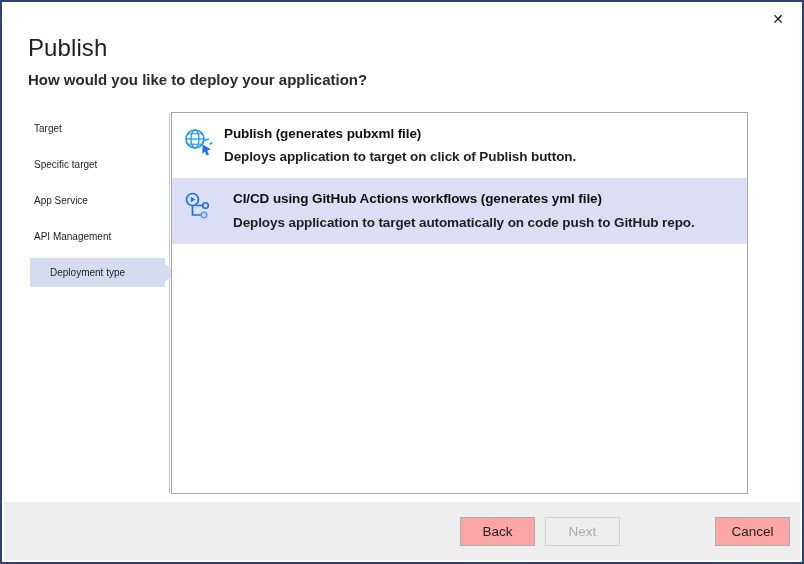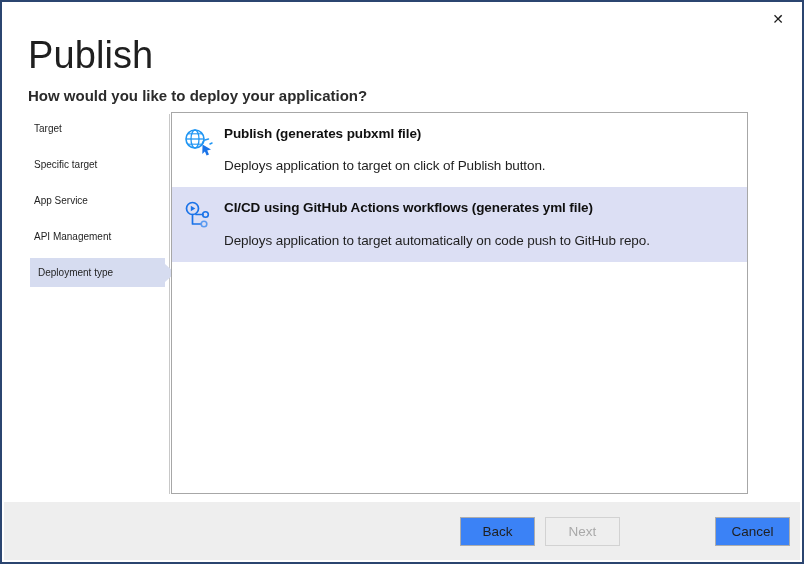--- a/index.html
+++ b/index.html
@@ -41,21 +41,21 @@
   }
 
   
   .header {
     position: absolute;
     left: 26px;
     top: 32px;
     width: 700px;
   }
   .title {
-    font-size: 38px;
+    font-size: 24px;
     font-weight: 300;
     color: #1f1f1f;
     letter-spacing: 0.1px;
     line-height: 1.15;
   }
   .subtitle {
     margin-top: 9px;
     font-size: 15px;
     font-weight: 700;
     color: #2b2b2b;
@@ -79,21 +79,21 @@
     align-items: center;
     padding-left: 30px;
     font-size: 10px;
     color: #1f1f1f;
     cursor: pointer;
     white-space: nowrap;
   }
   .nav-item.selected {
     background: #d6dcf0;
     margin-left: 26px;
-    padding-left: 8px;
+    padding-left: 20px;
     width: 135px;
   }
   .nav-item.selected::after {
     content: "";
     position: absolute;
     right: -10px;
     top: 50%;
     transform: translateY(-50%);
     width: 0;
     height: 0;
@@ -115,44 +115,44 @@
   }
 
   .option {
     display: flex;
     align-items: flex-start;
     padding: 11px 12px 12px 10px;
     cursor: pointer;
     background: #ffffff;
     min-height: 56px;
   }
-  .option.selected { background: #dcdff4; }
+  .option.selected { background: #dcdff4; gap: 9px; }
 
   .option-icon {
     flex: 0 0 32px;
     width: 32px;
     height: 32px;
     margin-right: 10px;
     margin-top: 2px;
     display: flex;
     align-items: center;
     justify-content: center;
   }
   .option-text { flex: 1 1 auto; padding-top: 1px; }
   .option-title {
     font-size: 13.5px;
     font-weight: 700;
     color: #101010;
     line-height: 1.35;
     letter-spacing: -0.1px;
   }
   .option-desc {
-    margin-top: 14px;
+    margin-top: 5px;
     font-size: 13.5px;
-    font-weight: 400;
+    font-weight: 700;
     color: #1f1f1f;
     line-height: 1.35;
     letter-spacing: -0.1px;
   }
 
   
   .footer {
     position: absolute;
     left: 2px;
     right: 2px;
@@ -167,21 +167,21 @@
     top: 15px;
     display: flex;
     gap: 10px;
   }
   .btn {
     width: 75px;
     height: 29px;
     font-size: 13.5px;
     font-family: "Liberation Sans", sans-serif;
     color: #1f1f1f;
-    background: #3b82f6;
+    background: #fca5a5;
     border: 1px solid #adadad;
     cursor: pointer;
     line-height: 1;
     display: flex;
     align-items: center;
     justify-content: center;
   }
   .btn.disabled {
     color: #a9a9a9;
     border-color: #d2d2d2;

